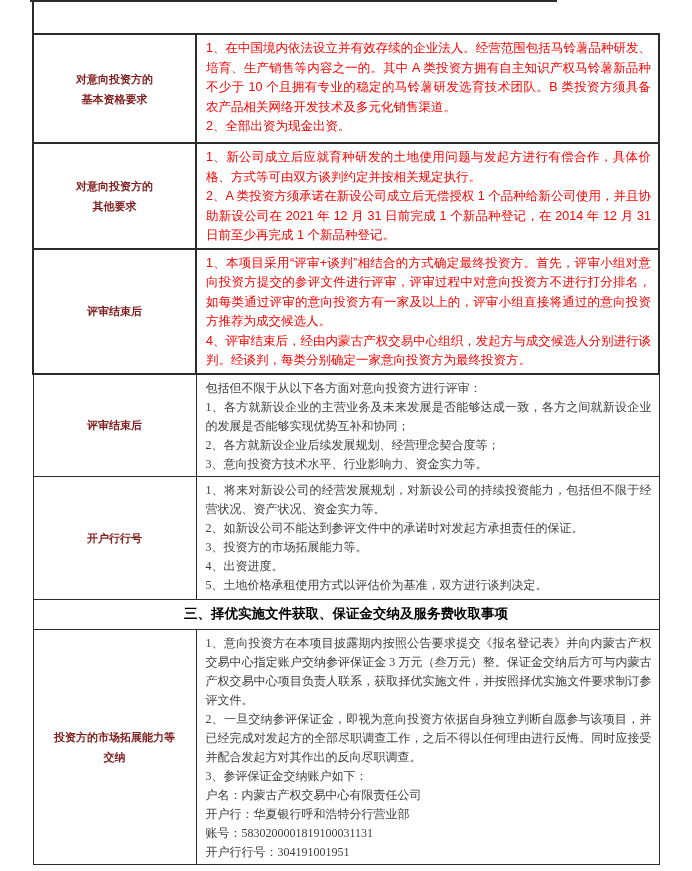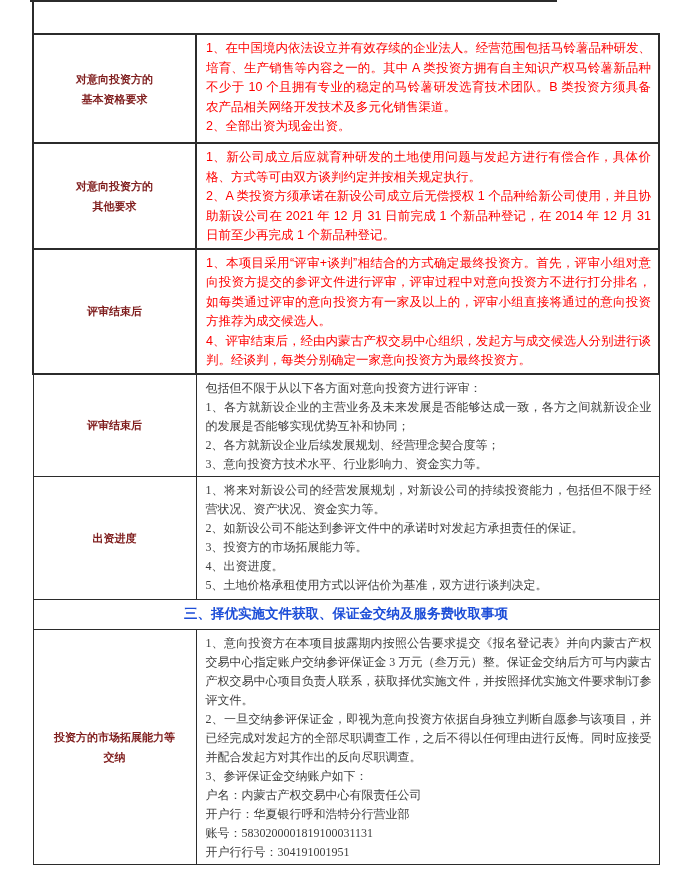--- a/index.html
+++ b/index.html
@@ -58,21 +58,21 @@
     font-weight:normal;
     font-family:"Liberation Sans","DejaVu Sans",serif;
     font-size:12.5px;
     line-height:19.5px;
   }
   td.section-cell{
     text-align:center;
     vertical-align:middle;
     font-weight:bold;
     font-size:13.5px;
-    color:#1d4ed8;
+    color:#000000;
     white-space:normal;
   }
   tr.r1{height:109px;}
   tr.r2{height:93px;}
   tr.r3{height:121px;}
   tr.r4{height:99px;}
   tr.r5{height:123px;}
   tr.rh{height:30px;}
   tr.r6{height:230px;}
 </style>
@@ -108,21 +108,21 @@
 4、评审结束后，经由内蒙古产权交易中心组织，发起方与成交候选人分别进行谈判。经谈判，每类分别确定一家意向投资方为最终投资方。</td>
       </tr>
       <tr class="r4">
         <td class="label-cell">评审结束后</td>
         <td class="content-cell">包括但不限于从以下各方面对意向投资方进行评审：
 1、各方就新设企业的主营业务及未来发展是否能够达成一致，各方之间就新设企业的发展是否能够实现优势互补和协同；
 2、各方就新设企业后续发展规划、经营理念契合度等；
 3、意向投资方技术水平、行业影响力、资金实力等。</td>
       </tr>
       <tr class="r5">
-        <td class="label-cell">出资进度</td>
+        <td class="label-cell">开户行行号</td>
         <td class="content-cell">1、将来对新设公司的经营发展规划，对新设公司的持续投资能力，包括但不限于经营状况、资产状况、资金实力等。
 2、如新设公司不能达到参评文件中的承诺时对发起方承担责任的保证。
 3、投资方的市场拓展能力等。
 4、出资进度。
 5、土地价格承租使用方式以评估价为基准，双方进行谈判决定。</td>
       </tr>
       <tr class="rh">
         <td class="section-cell" colspan="2">三、择优实施文件获取、保证金交纳及服务费收取事项</td>
       </tr>
       <tr class="r6">

